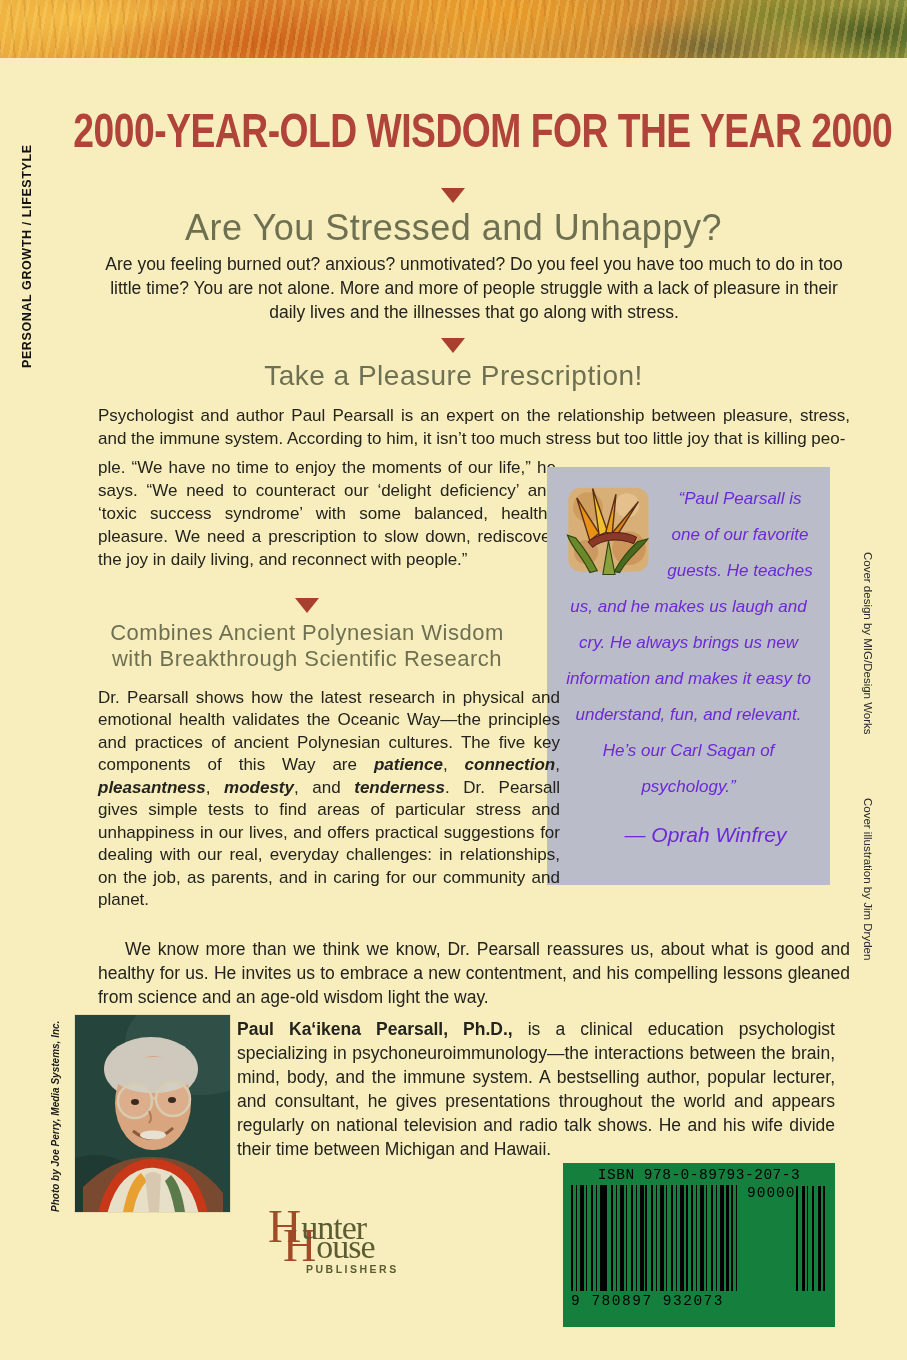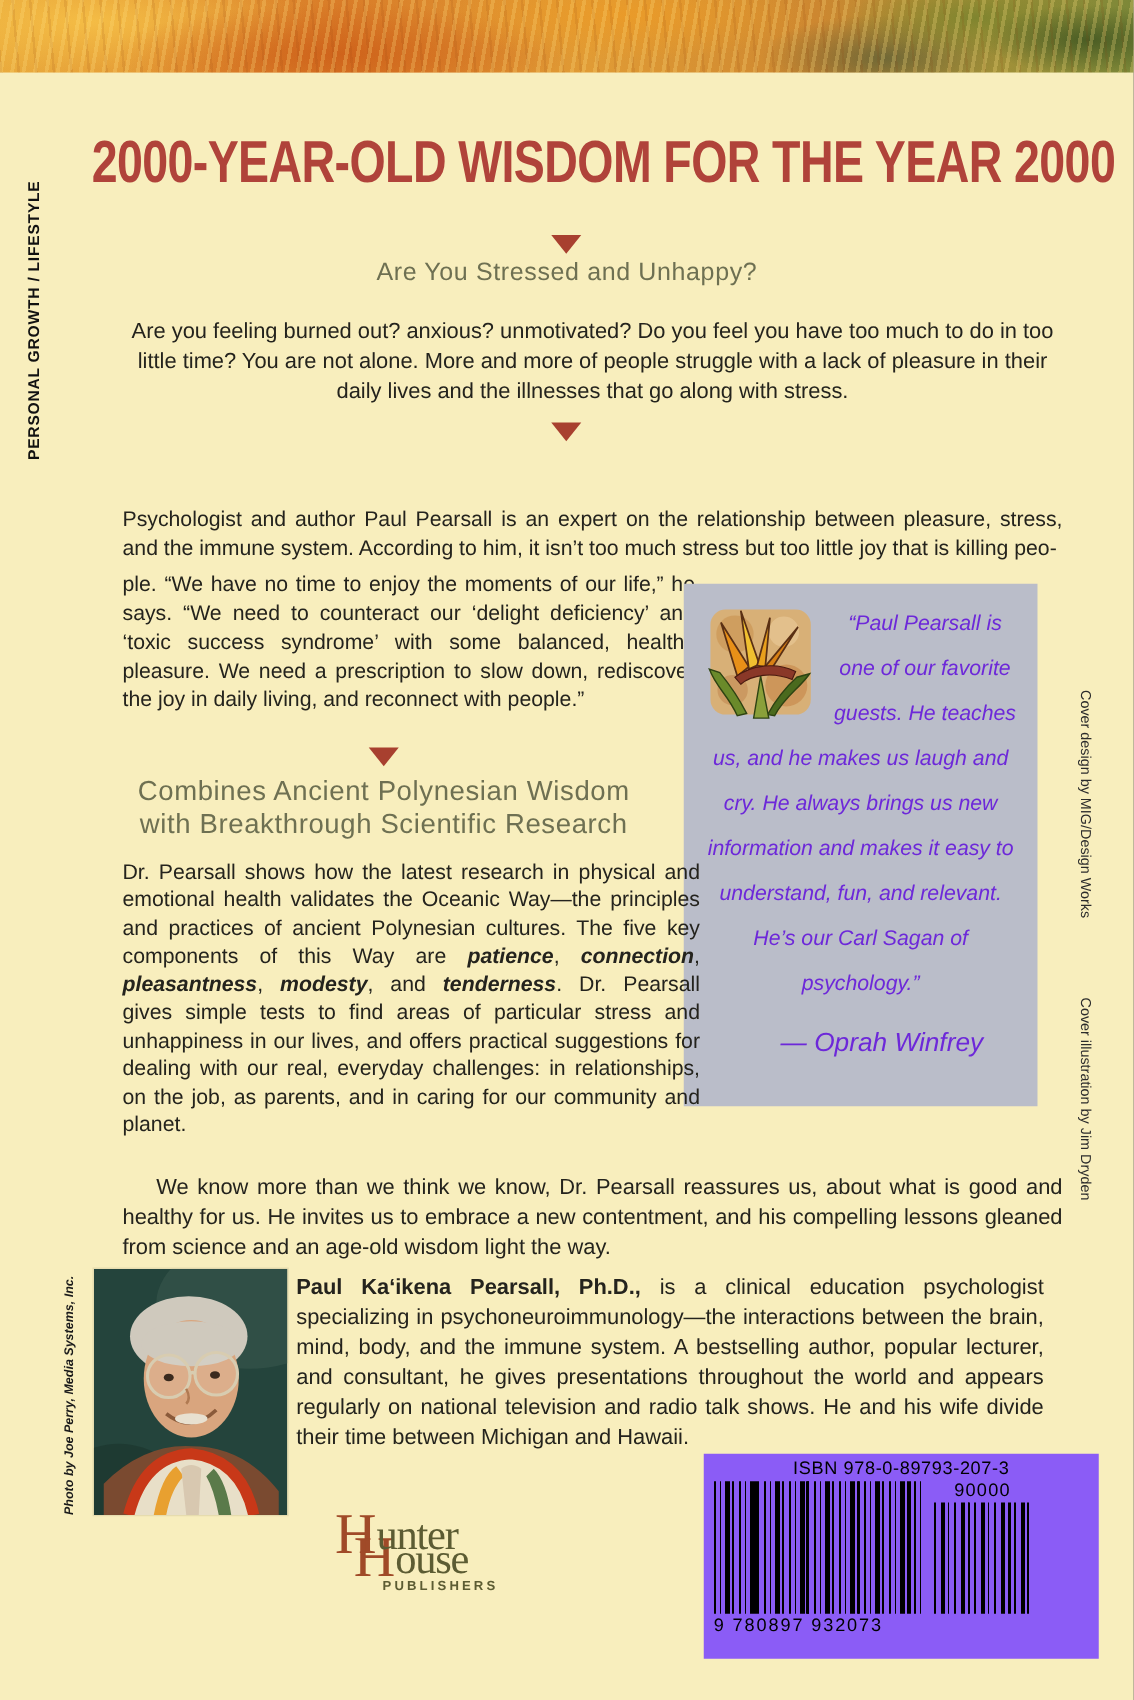--- a/index.html
+++ b/index.html
@@ -62,30 +62,30 @@
   .publisher{position:absolute;left:268px;top:1204px;width:220px;height:72px;
      font-family:"Liberation Serif",serif;color:#5c5c33;}
   .hh-line{line-height:1;}
   .hh-H{font-size:46px;color:#a04a28;}
   .hh-rest{font-size:34px;letter-spacing:-1px;position:relative;top:-3px;}
   .hh-line2{margin-top:-27px;margin-left:15px;}
   .hh-sub{margin-top:-6px;margin-left:38px;font-family:"Liberation Sans",sans-serif;
      font-size:10.5px;font-weight:bold;letter-spacing:2.5px;color:#5c5c33;}
 
   
-  .barcode{position:absolute;left:563px;top:1163px;width:316px;height:164px;background:#8b5cf6;
+  .barcode{position:absolute;left:563px;top:1163px;width:272px;height:164px;background:#15803d;
      box-sizing:border-box;padding:4px 8px 2px 8px;color:#000;
-     font-family:Liberation Sans, sans-serif;}
+     font-family:Liberation Mono, monospace;}
   .isbn-row{font-size:14.5px;text-align:center;letter-spacing:.5px;}
   .bars-row{display:flex;height:106px;margin-top:2px;}
   .bars-main{width:166px;height:100%;
      background:
        repeating-linear-gradient(90deg,#000 0 2px,rgba(0,0,0,0) 2px 5px,#000 5px 6px,rgba(0,0,0,0) 6px 9px,#000 9px 13px,rgba(0,0,0,0) 13px 15px,#000 15px 16px,rgba(0,0,0,0) 16px 20px),
        repeating-linear-gradient(90deg,rgba(0,0,0,0) 0 33px,#000 33px 35px,rgba(0,0,0,0) 35px 41px);}
-  .supp{width:78px;margin-left:10px;display:flex;flex-direction:column;}
+  .supp{width:78px;margin-left:10px;display:flex;flex-direction:row;}
   .supp-num{font-size:14.5px;text-align:center;letter-spacing:1px;}
   .bars-supp{flex:1;margin-top:1px;
      background:
        repeating-linear-gradient(90deg,#000 0 2px,rgba(0,0,0,0) 2px 6px,#000 6px 9px,rgba(0,0,0,0) 9px 11px,#000 11px 12px,rgba(0,0,0,0) 12px 16px),
        repeating-linear-gradient(90deg,rgba(0,0,0,0) 0 27px,#000 27px 29px,rgba(0,0,0,0) 29px 33px);}
   .number-row{font-size:14.5px;margin-top:2px;letter-spacing:1.5px;}
 </style>
 </head>
 <body>
 
@@ -94,26 +94,27 @@
   <div class="band"></div>
 
   <div class="vtext spine-label">PERSONAL GROWTH / LIFESTYLE</div>
 
   <div class="title-wrap">
     <span>2000-YEAR-OLD WISDOM FOR THE YEAR 2000</span>
   </div>
 
   <div class="tri" style="left:441px;top:188px;"></div>
 
-  <div class="h-script" style="top:207px;left:75px;width:757px;font-size:20px;">Are You Stressed and Unhappy?</div>
+  <div class="h-script" style="top:207px;left:75px;width:757px;font-size:36px;">Are You Stressed and Unhappy?</div>
 
   <div class="para center" style="top:253px;left:78px;width:752px;">Are you feeling burned out? anxious? unmotivated? Do you feel you have too much to do in too little time? You are not alone. More and more of people struggle with a lack of pleasure in their daily lives and the illnesses that go along with stress.</div>
 
   <div class="tri" style="left:441px;top:338px;"></div>
 
+  <div class="h-script" style="top:360px;left:75px;width:757px;font-size:28px;">Take a Pleasure Prescription!</div>
 
   <div class="para just" style="top:456px;left:78px;width:458px;font-size:17px;">ple. “We have no time to enjoy the moments of our life,” he says. “We need to counteract our ‘delight deficiency’ and ‘toxic success syndrome’ with some balanced, healthy pleasure. We need a prescription to slow down, rediscover the joy in daily living, and reconnect with people.”</div>
 
   <div class="para just" style="top:404px;left:78px;width:752px;font-size:17px;">Psychologist and author Paul Pearsall is an expert on the relationship between pleasure, stress, and the immune system. According to him, it isn’t too much stress but too little joy that is killing peo-</div>
 
   <div class="quote-box">
     <svg class="flower" viewBox="0 0 100 105">
       <rect x="7" y="5" width="86" height="90" rx="13" fill="#d8b077"></rect>
       <circle cx="28" cy="26" r="16" fill="#c8904c" opacity=".55"></circle>
       <circle cx="72" cy="70" r="18" fill="#c07838" opacity=".45"></circle>

